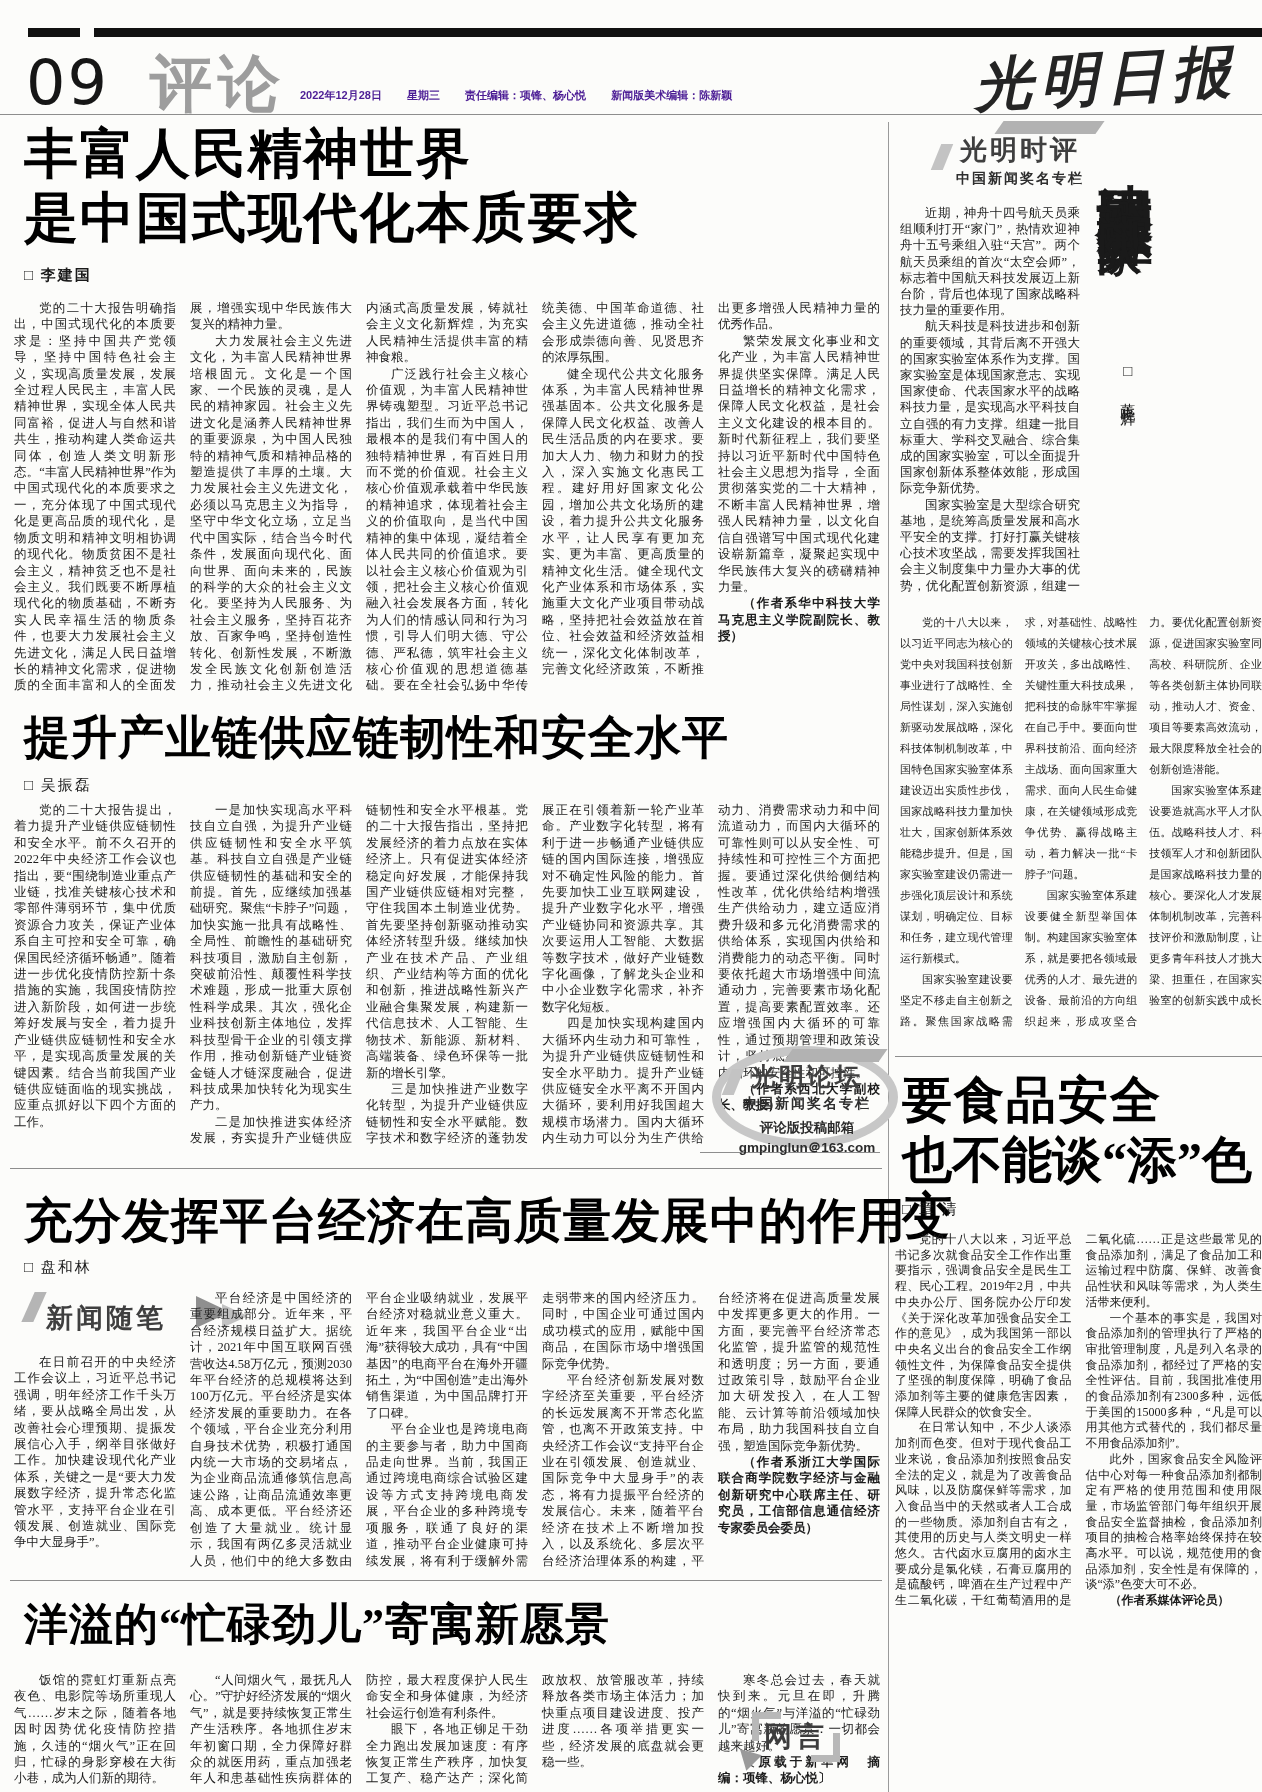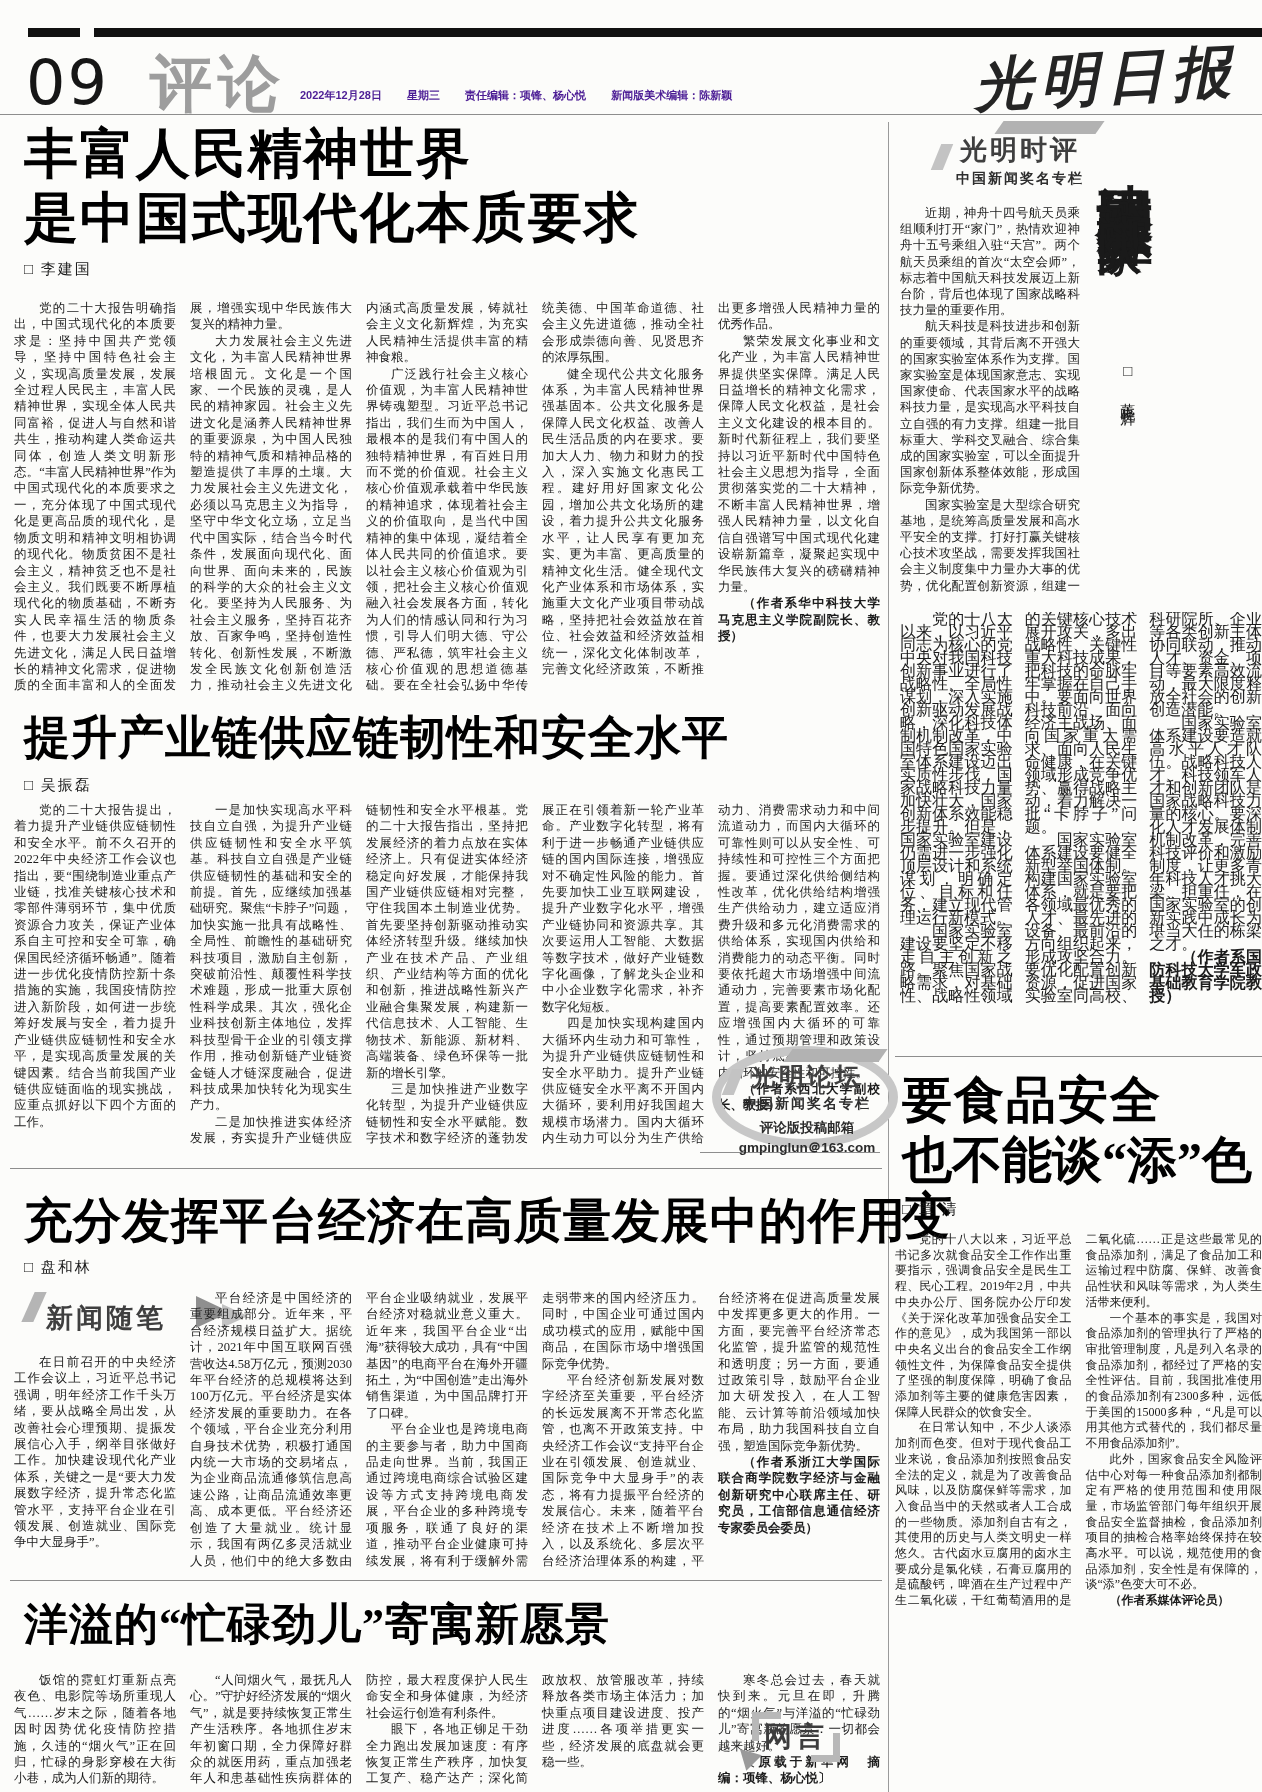--- a/index.html
+++ b/index.html
@@ -22,21 +22,21 @@
 
   
   .hl{font-weight:bold;color:#000;line-height:1.12;font-family:"Liberation Serif",serif;}
   .byline{font-size:15px;color:#1a1a1a;letter-spacing:2px;}
 
   
   .body-cols{column-gap:14px;text-align:justify;overflow:hidden;color:#1c1c1c;}
   .body-cols p{margin:0;text-indent:2em;}
   .f12{font-size:12.5px;line-height:16.4px;}
   .f12b{font-size:12.5px;line-height:16.2px;}
-  .f11{font-size:16px;line-height:13px;}
+  .f11{font-size:11px;line-height:21px;}
   .has-attr p:last-child{font-weight:bold;}
   .spacer{height:64px;}
 
   
   .vert-wrap{position:absolute;writing-mode:vertical-rl;display:flex;}
   .vt-main{font-size:56px;font-weight:bold;line-height:1.18;letter-spacing:4px;}
   .vt-sub{font-size:44px;font-weight:bold;line-height:1.2;margin-top:10px;letter-spacing:3px;padding-right:14px;}
   .vt-byline{font-size:15px;padding-right:22px;padding-top:160px;letter-spacing:4px;}
 
   
@@ -88,21 +88,21 @@
   <div class="dateline">
     <span>2022年12月28日</span>
     <span>星期三</span>
     <span>责任编辑：项锋、杨心悦</span>
     <span>新闻版美术编辑：陈新颖</span>
   </div>
   <div class="masthead">光明日报</div>
 
   <div class="abs hl" style="left:24px;top:124px;font-size:54px;letter-spacing:2px;">丰富人民精神世界</div>
   <div class="abs hl" style="left:24px;top:188px;font-size:54px;letter-spacing:2px;">是中国式现代化本质要求</div>
-  <div class="abs byline" style="left:24px;top:260px;">□ 李建国</div>
+  <div class="abs byline" style="left:24px;top:266px;font-weight:bold;">□ 李建国</div>
   <div class="abs body-cols f12 has-attr" style="left:14px;top:300px;width:866px;height:412px;column-count:5;">
       <p>党的二十大报告明确指出，中国式现代化的本质要求是：坚持中国共产党领导，坚持中国特色社会主义，实现高质量发展，发展全过程人民民主，丰富人民精神世界，实现全体人民共同富裕，促进人与自然和谐共生，推动构建人类命运共同体，创造人类文明新形态。“丰富人民精神世界”作为中国式现代化的本质要求之一，充分体现了中国式现代化是更高品质的现代化，是物质文明和精神文明相协调的现代化。物质贫困不是社会主义，精神贫乏也不是社会主义。我们既要不断厚植现代化的物质基础，不断夯实人民幸福生活的物质条件，也要大力发展社会主义先进文化，满足人民日益增长的精神文化需求，促进物质的全面丰富和人的全面发展，增强实现中华民族伟大复兴的精神力量。</p>
       <p>大力发展社会主义先进文化，为丰富人民精神世界培根固元。文化是一个国家、一个民族的灵魂，是人民的精神家园。社会主义先进文化是涵养人民精神世界的重要源泉，为中国人民独特的精神气质和精神品格的塑造提供了丰厚的土壤。大力发展社会主义先进文化，必须以马克思主义为指导，坚守中华文化立场，立足当代中国实际，结合当今时代条件，发展面向现代化、面向世界、面向未来的，民族的科学的大众的社会主义文化。要坚持为人民服务、为社会主义服务，坚持百花齐放、百家争鸣，坚持创造性转化、创新性发展，不断激发全民族文化创新创造活力，推动社会主义先进文化内涵式高质量发展，铸就社会主义文化新辉煌，为充实人民精神生活提供丰富的精神食粮。</p>
       <p>广泛践行社会主义核心价值观，为丰富人民精神世界铸魂塑型。习近平总书记指出，我们生而为中国人，最根本的是我们有中国人的独特精神世界，有百姓日用而不觉的价值观。社会主义核心价值观承载着中华民族的精神追求，体现着社会主义的价值取向，是当代中国精神的集中体现，凝结着全体人民共同的价值追求。要以社会主义核心价值观为引领，把社会主义核心价值观融入社会发展各方面，转化为人们的情感认同和行为习惯，引导人们明大德、守公德、严私德，筑牢社会主义核心价值观的思想道德基础。要在全社会弘扬中华传统美德、中国革命道德、社会主义先进道德，推动全社会形成崇德向善、见贤思齐的浓厚氛围。</p>
       <p>健全现代公共文化服务体系，为丰富人民精神世界强基固本。公共文化服务是保障人民文化权益、改善人民生活品质的内在要求。要加大人力、物力和财力的投入，深入实施文化惠民工程。建好用好国家文化公园，增加公共文化场所的建设，着力提升公共文化服务水平，让人民享有更加充实、更为丰富、更高质量的精神文化生活。健全现代文化产业体系和市场体系，实施重大文化产业项目带动战略，坚持把社会效益放在首位、社会效益和经济效益相统一，深化文化体制改革，完善文化经济政策，不断推出更多增强人民精神力量的优秀作品。</p>
       <p>繁荣发展文化事业和文化产业，为丰富人民精神世界提供坚实保障。满足人民日益增长的精神文化需求，保障人民文化权益，是社会主义文化建设的根本目的。新时代新征程上，我们要坚持以习近平新时代中国特色社会主义思想为指导，全面贯彻落实党的二十大精神，不断丰富人民精神世界，增强人民精神力量，以文化自信自强谱写中国式现代化建设崭新篇章，凝聚起实现中华民族伟大复兴的磅礴精神力量。</p>
       <p>（作者系华中科技大学马克思主义学院副院长、教授）</p>
     </div>
 
   <div class="rule-v" style="left:888px;top:122px;height:1670px;"></div>

